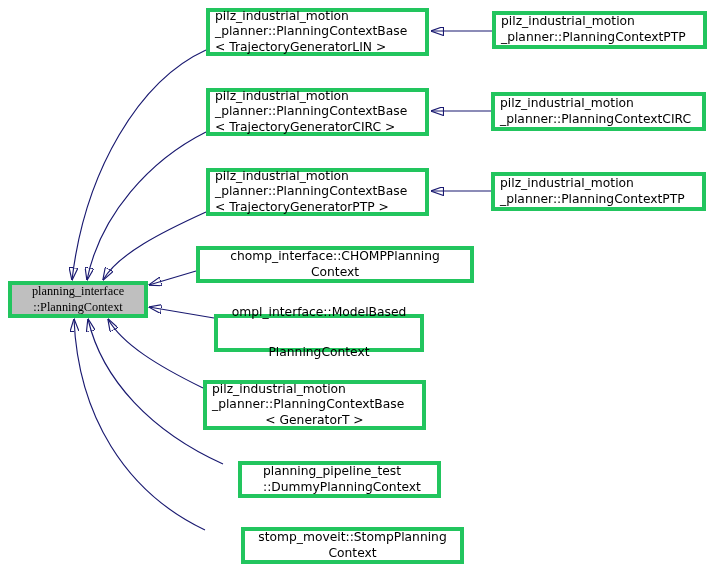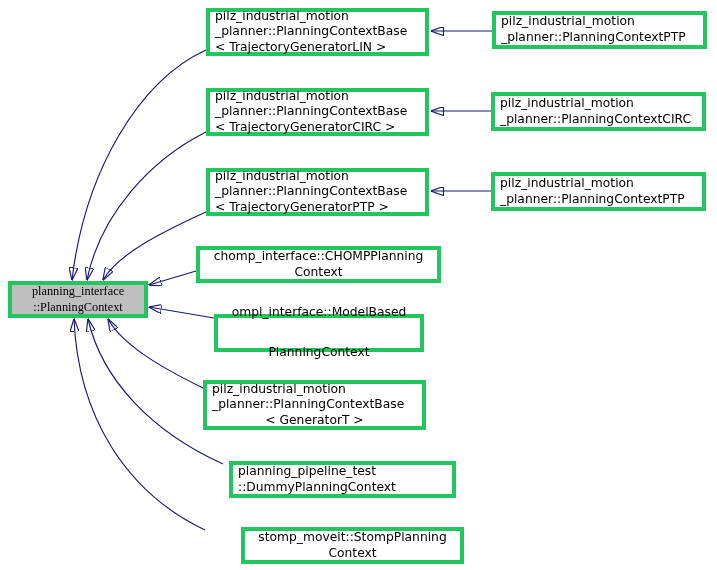--- a/index.html
+++ b/index.html
@@ -70,37 +70,37 @@
     <div class="ln">_planner::PlanningContextBase</div>
     <div class="ln">&lt; TrajectoryGeneratorCIRC &gt;</div>
   </div>
 
   <div class="node left" style="left:206px;top:168px;width:223px;height:48px;">
     <div class="ln">pilz_industrial_motion</div>
     <div class="ln">_planner::PlanningContextBase</div>
     <div class="ln">&lt; TrajectoryGeneratorPTP &gt;</div>
   </div>
 
-  <div class="node" style="left:196px;top:246px;width:245px;height:37px;">
+  <div class="node" style="left:196px;top:246px;width:278px;height:37px;">
     <div class="ln">chomp_interface::CHOMPPlanning</div>
     <div class="ln">Context</div>
   </div>
 
   <div class="node" style="left:214px;top:314px;width:210px;height:38px;gap:24px;">
     <div class="ln">ompl_interface::ModelBased</div>
     <div class="ln">PlanningContext</div>
   </div>
 
   <div class="node left" style="left:203px;top:380px;width:223px;height:50px;">
     <div class="ln">pilz_industrial_motion</div>
     <div class="ln">_planner::PlanningContextBase</div>
     <div class="ln c">&lt; GeneratorT &gt;</div>
   </div>
 
-  <div class="node left" style="left:229px;top:461px;width:227px;height:37px;">
+  <div class="node left" style="left:238px;top:461px;width:203px;height:37px;padding-left:16px;">
     <div class="ln">planning_pipeline_test</div>
     <div class="ln">::DummyPlanningContext</div>
   </div>
 
   <div class="node" style="left:205px;top:527px;width:223px;height:37px;margin-left:36px;">
     <div class="ln">stomp_moveit::StompPlanning</div>
     <div class="ln">Context</div>
   </div>
 
   <div class="node left" style="left:492px;top:11px;width:215px;height:38px;">

